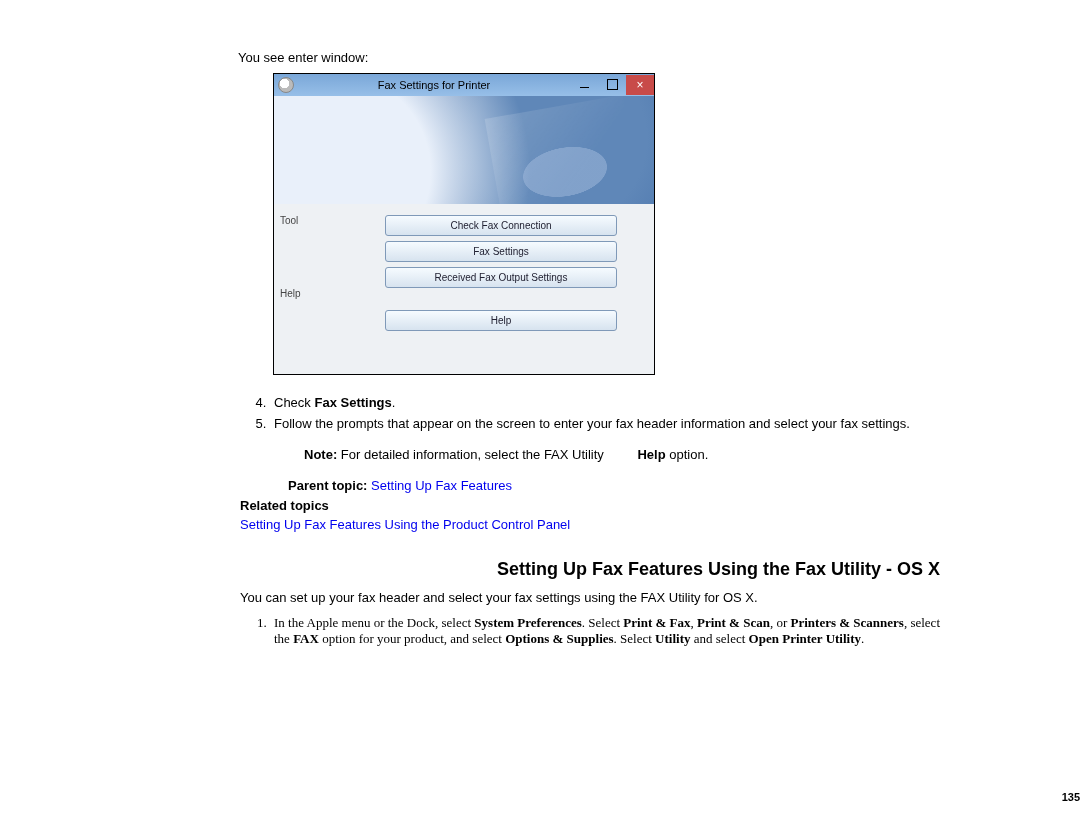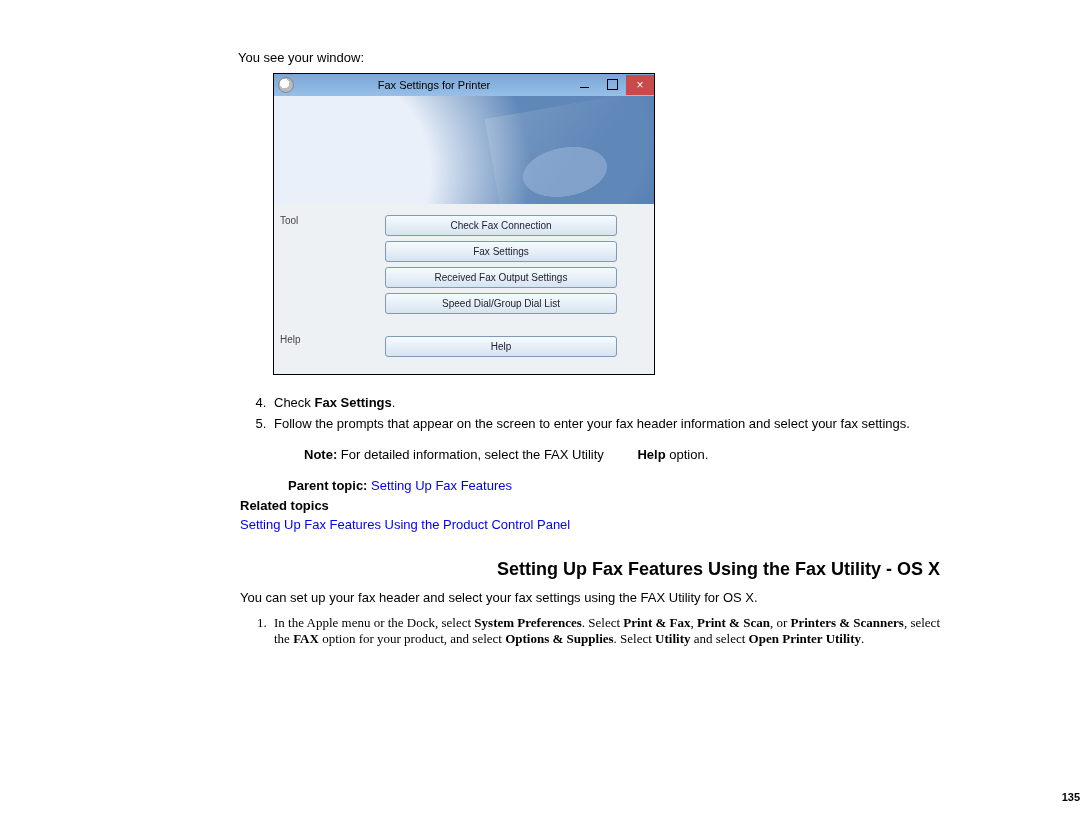--- a/index.html
+++ b/index.html
@@ -65,21 +65,21 @@
     content:"";
     position:absolute; right:20px; top:10px; width:140px; height:120px;
     background:
       radial-gradient(ellipse 70px 40px at 50% 55%, rgba(180,200,230,0.5) 0 60%, transparent 61%),
       linear-gradient(135deg, rgba(255,255,255,0.2), transparent 60%);
     transform: rotate(-10deg);
     opacity:0.8;
   }
   .tools { flex:1; background:#eef1f4; display:flex; }
   .side { width:62px; padding:10px 6px; font-size:10px; color:#444;}
-  .side-label{margin-bottom:106px;}
+  .side-label{margin-bottom:60px;}
   .btn-col{flex:1;padding:6px 24px;}
   .fake-btn{
     margin:5px auto;
     border:1px solid #7f99b8;
     background:linear-gradient(#f6fbff,#d7e3ef);
     border-radius:3px;
     height:19px;
     display:flex;align-items:center;justify-content:center;
     font-size:10px;color:#223;
     width: 230px;
@@ -113,21 +113,21 @@
   ol.steps2 li{ padding-left:4px; margin-bottom:4px;font-family:Liberation Serif, serif;}
   .pagenum{
     position:absolute; bottom:31px; left:0; right:0;
     text-align:right; font-size:11px; font-weight:bold;
   }
 </style>
 </head>
 <body>
 
 <div class="page">
-  <div class="indent intro-text">You see your window:</div>
+  <div class="indent intro-text">You see enter window:</div>
 
   <div class="screenshot-wrap">
     <div class="win">
       <div class="titlebar">
         <div class="title-icon"></div>
         <div class="title-text">Fax Settings for Printer</div>
         <div class="win-btns">
           <div class="win-btn min"></div>
           <div class="win-btn max"></div>
           <div class="win-btn close">×</div>
@@ -136,21 +136,20 @@
       <div class="banner"></div>
       <div class="tools">
         <div class="side">
           <div class="side-label">Tool</div>
           <div>Help</div>
         </div>
         <div class="btn-col">
           <div class="fake-btn">Check Fax Connection</div>
           <div class="fake-btn">Fax Settings</div>
           <div class="fake-btn">Received Fax Output Settings</div>
-          <div class="fake-btn">Speed Dial/Group Dial List</div>
           <div class="help-sep"></div>
           <div class="fake-btn">Help</div>
         </div>
       </div>
     </div>
   </div>
 
   <ol class="steps" start="4">
     <li><span>Check </span><span class="step4-strong">Fax Settings</span><span>.</span></li>
     <li>Follow the prompts that appear on the screen to enter your fax header information and select your fax settings.</li>

